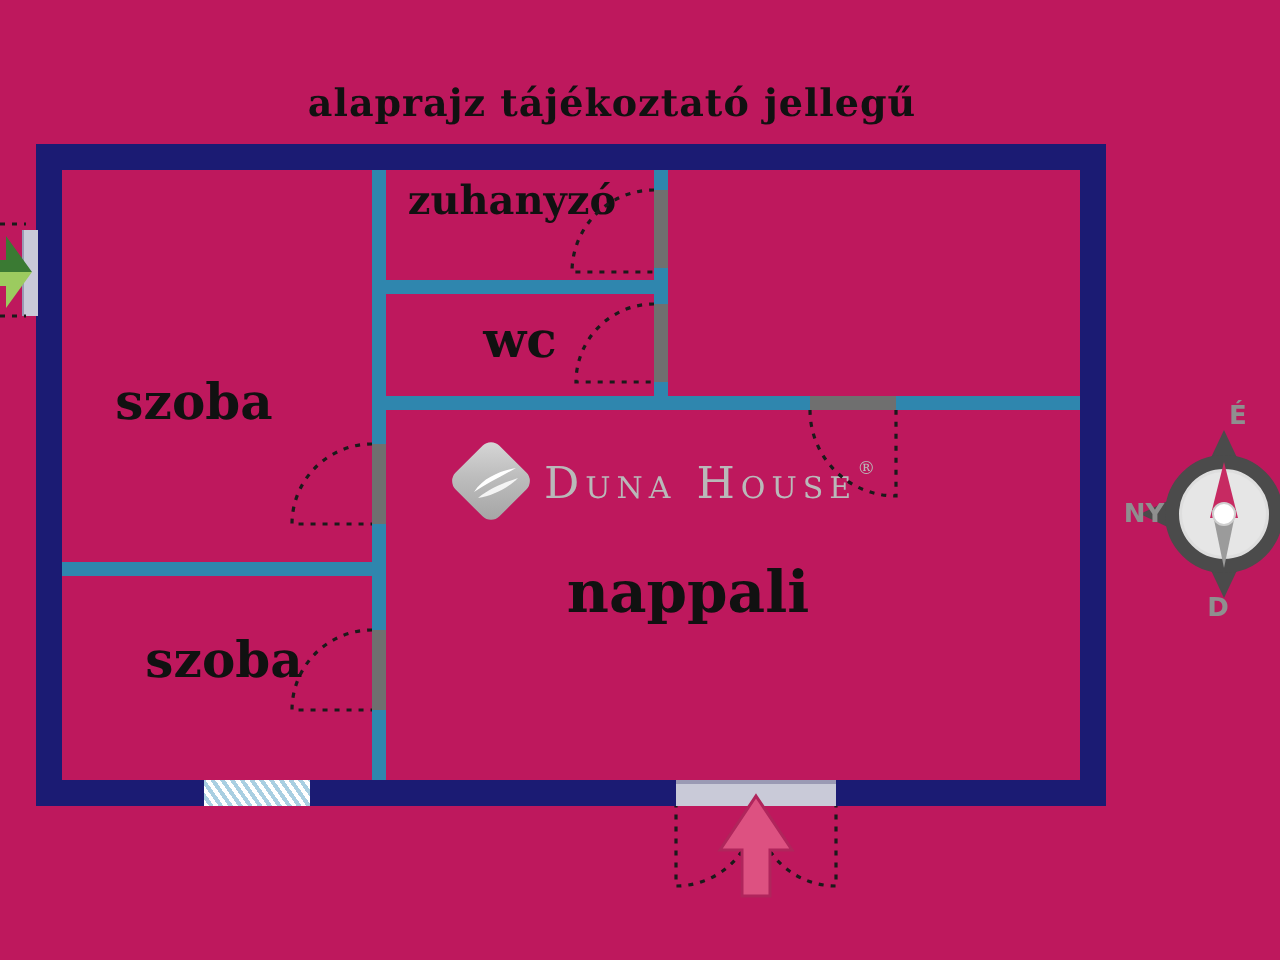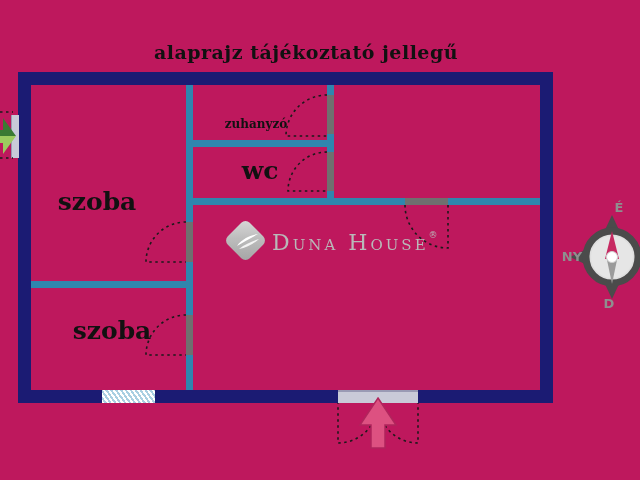--- a/index.html
+++ b/index.html
@@ -33,21 +33,21 @@
   .opening-left{left:11px;top:115px;width:8px;height:43px;border-left:1px solid #9a9ab4;box-sizing:border-box;}
   .window-bottom{
     position:absolute;left:102px;top:390px;width:53px;height:13px;
     background:repeating-linear-gradient(55deg,#ffffff 0 2px,var(--window-hatch) 2px 4px);
   }
   
   .room-label{
     position:absolute;transform:translate(-50%,-50%);
     font-weight:bold;color:var(--label-ink);white-space:nowrap;
   }
-  .lab-zuhanyzo{left:256px;top:124px;font-size:12px;}
+  .lab-zuhanyzo{left:256px;top:100px;font-size:20px;}
   .lab-wc{left:260px;top:170px;font-size:25px;}
   .lab-konyha{left:430px;top:139px;font-size:28px;}
   .lab-szoba-top{left:97px;top:201px;font-size:25px;}
   .lab-szoba-bottom{left:112px;top:330px;font-size:25px;}
   .lab-nappali{left:344px;top:296px;font-size:29px;}
   
   .watermark{position:absolute;left:228px;top:221px;display:flex;align-items:center;}
   .wm-diamond{
     position:absolute;left:2px;top:4px;width:31px;height:31px;border-radius:6px;
     transform:rotate(45deg);
@@ -86,20 +86,21 @@
   <div class="jamb jamb-szoba-bottom"></div>
   <div class="jamb jamb-konyha"></div>
   <div class="opening opening-bottom"></div>
   <div class="opening opening-left"></div>
   <div class="window-bottom"></div>
 
   <div class="room-label lab-szoba-top">szoba</div>
   <div class="room-label lab-zuhanyzo">zuhanyzó</div>
   <div class="room-label lab-wc">wc</div>
   <div class="room-label lab-szoba-bottom">szoba</div>
+  <div class="room-label lab-nappali">nappali</div>
 
   <div class="watermark">
     <div class="wm-diamond"></div>
     <svg class="wm-wave" width="40" height="40" viewBox="0 0 40 40">
       <path d="M9 23 C 14 15, 24 12, 30 11 C 23 15, 15 19, 9 23 Z" style="fill:#ffffff"></path>
       <path d="M11 26 C 17 21, 25 18, 31 16 C 26 21, 18 25, 11 26 Z" style="fill:#ffffff;opacity:.85"></path>
     </svg>
     <div class="wm-text"><span>Duna House</span><span class="wm-reg">®</span></div>
   </div>
 

